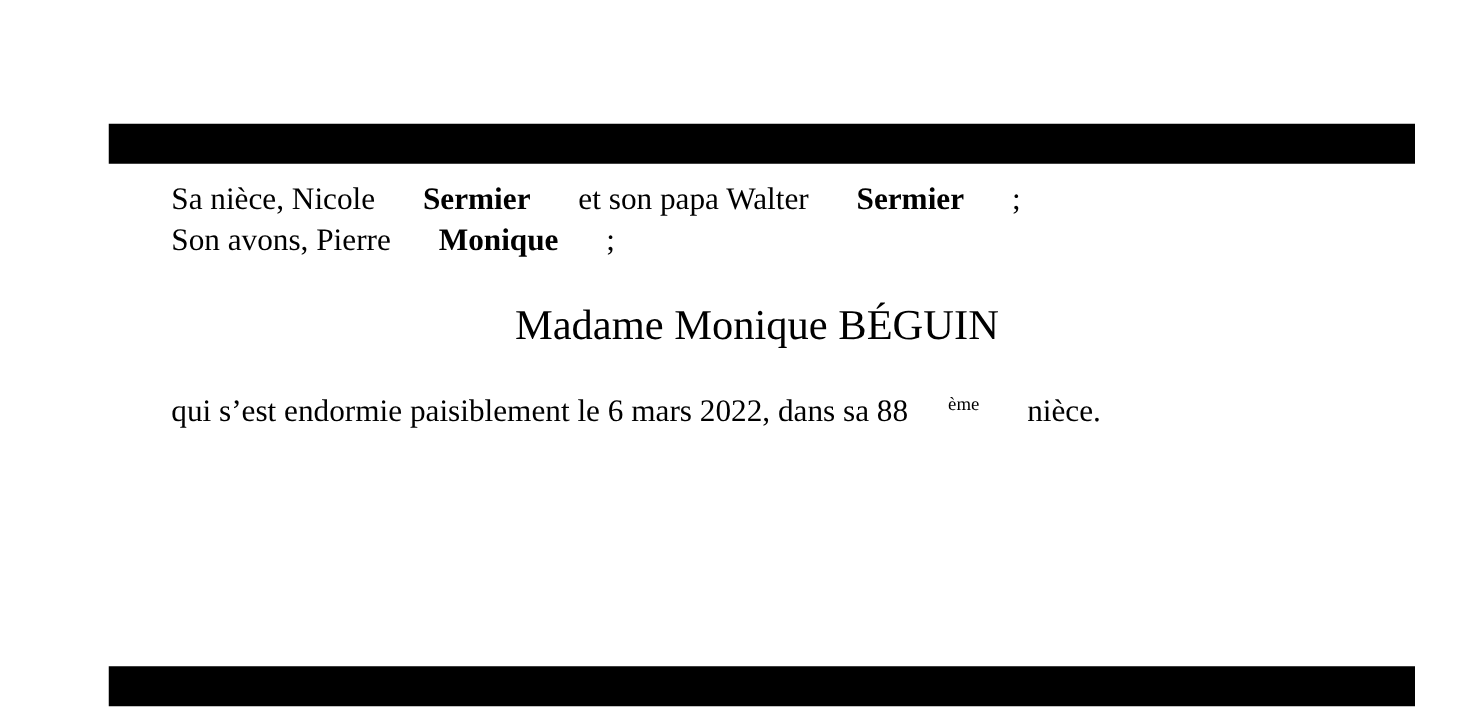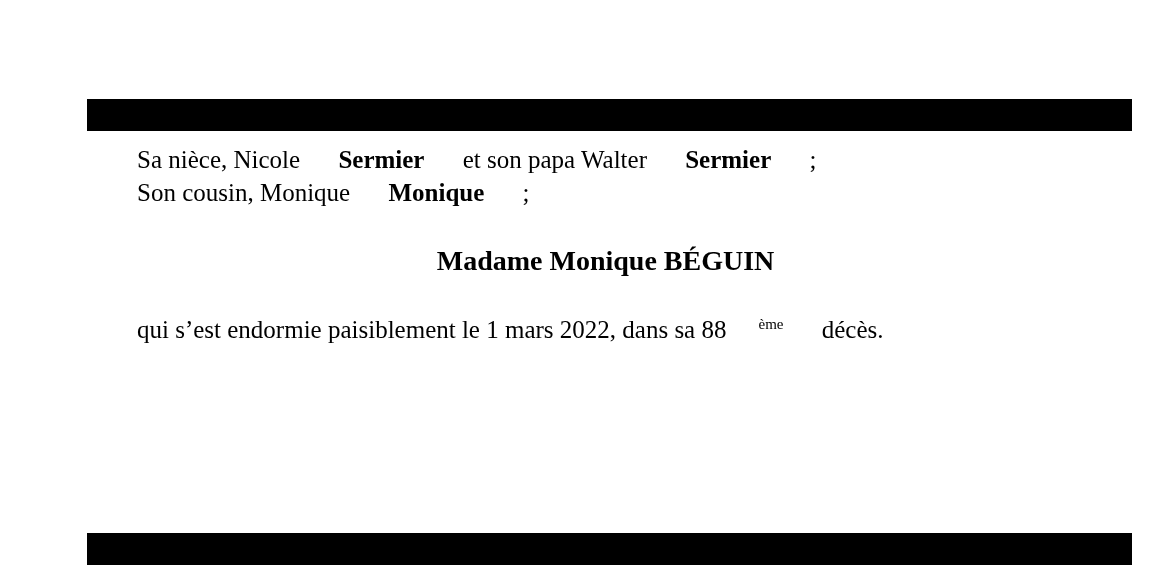--- a/index.html
+++ b/index.html
@@ -27,22 +27,22 @@
     top: 79px;
     width: 1033px;
     font-size: 25px;
     line-height: 33px;
   }
   .content p { margin: 0; }
   .p-announce { margin-top: 30px; }
   .p-title {
     margin-top: 31px;
     text-align: center;
-    font-weight: bold;
-    font-size: 28px;
+    font-weight: normal;
+    font-size: 34px;
     line-height: 40px;
   }
   .p-death { margin-top: 28px; }
   .p-farewell { margin-top: 29px; }
   .p-resting { margin-top: 32px; }
   .b { font-weight: bold; }
   sup.ord {
     font-size: 0.60em;
     vertical-align: super;
     line-height: 0;
@@ -52,28 +52,28 @@
 <body>
 
 <div class="page">
 
   <div class="rule rule-top"></div>
 
   <div class="content">
 
     <p>
       <span>Sa nièce, Nicole </span><span class="b">Sermier</span><span> et son papa Walter </span><span class="b">Sermier</span><span> ;</span><br>
-      <span>Son cousin, Monique </span><span class="b">Monique</span><span> ;</span>
+      <span>Son avons, Pierre </span><span class="b">Monique</span><span> ;</span>
     </p>
 
 
     <p class="p-title">Madame Monique BÉGUIN</p>
 
     <p class="p-death">
-      <span>qui s’est endormie paisiblement le 1 mars 2022, dans sa 88</span><sup class="ord">ème</sup><span> décès.</span>
+      <span>qui s’est endormie paisiblement le 6 mars 2022, dans sa 88</span><sup class="ord">ème</sup><span> nièce.</span>
     </p>
 
 
 
   </div>
 
   <div class="rule rule-bottom"></div>
 
 </div>
 

